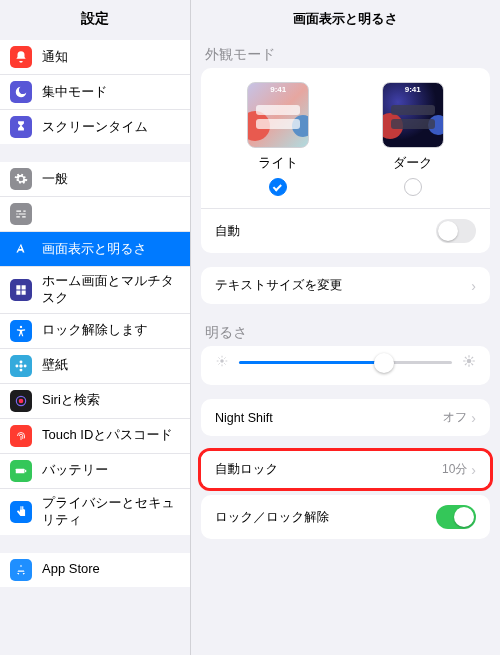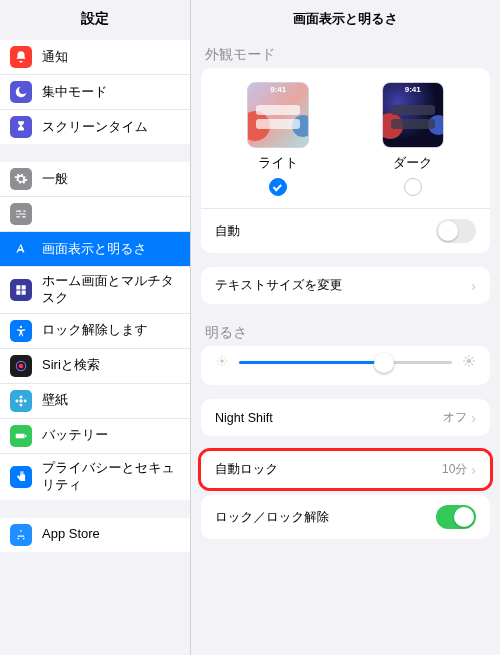--- a/index.html
+++ b/index.html
@@ -235,39 +235,47 @@
     <div class="row">
       <div class="icon" style="background:#007aff">
         <svg viewBox="0 0 24 24" fill="#fff">
             <circle cx="12" cy="5" r="2"></circle>
             <path d="M5 9l7 1 7-1v2l-5 1v3l2 6h-2l-2-5-2 5H8l2-6v-3L5 11z"></path>
           </svg>
       </div>
       <div class="label">ロック解除します</div>
     </div>
     <div class="row">
-      <div class="icon" style="background:#1c1c1e">
-        <svg viewBox="0 0 24 24">
-            <circle cx="12" cy="12" r="8" fill="none" stroke="#7b68ee" stroke-width="2"></circle>
-            <circle cx="12" cy="12" r="4" fill="#ff2d55"></circle>
-          </svg>
-      </div>
-      <div class="label">Siriと検索</div>
-    </div>
-    <div class="row">
       <div class="icon" style="background:#34aadc">
         <svg viewBox="0 0 24 24" fill="#fff">
             <circle cx="12" cy="12" r="3"></circle>
             <circle cx="12" cy="5" r="2.5"></circle>
             <circle cx="12" cy="19" r="2.5"></circle>
             <circle cx="5" cy="12" r="2.5"></circle>
             <circle cx="19" cy="12" r="2.5"></circle>
           </svg>
       </div>
       <div class="label">壁紙</div>
+    </div>
+    <div class="row">
+      <div class="icon" style="background:#1c1c1e">
+        <svg viewBox="0 0 24 24">
+            <circle cx="12" cy="12" r="8" fill="none" stroke="#7b68ee" stroke-width="2"></circle>
+            <circle cx="12" cy="12" r="4" fill="#ff2d55"></circle>
+          </svg>
+      </div>
+      <div class="label">Siriと検索</div>
+    </div>
+    <div class="row">
+      <div class="icon" style="background:#ff3b30">
+        <svg viewBox="0 0 24 24" fill="none" stroke="#fff" stroke-width="1.5">
+            <path d="M6 12a6 6 0 0 1 12 0v4M9 12a3 3 0 0 1 6 0v5M12 12v7"></path>
+          </svg>
+      </div>
+      <div class="label">Touch IDとパスコード</div>
     </div>
     <div class="row">
       <div class="icon" style="background:#34c759">
         <svg viewBox="0 0 24 24" fill="#fff">
             <rect x="3" y="8" width="15" height="8" rx="1"></rect>
             <rect x="19" y="10" width="2" height="4"></rect>
           </svg>
       </div>
       <div class="label">バッテリー</div>
     </div>

